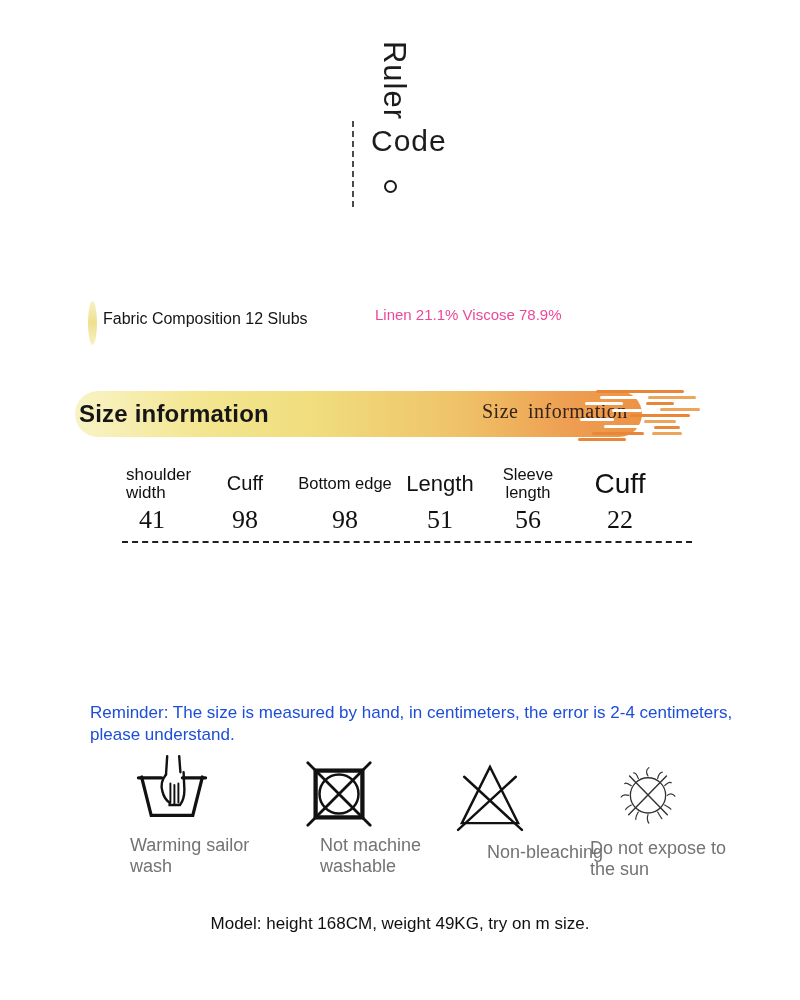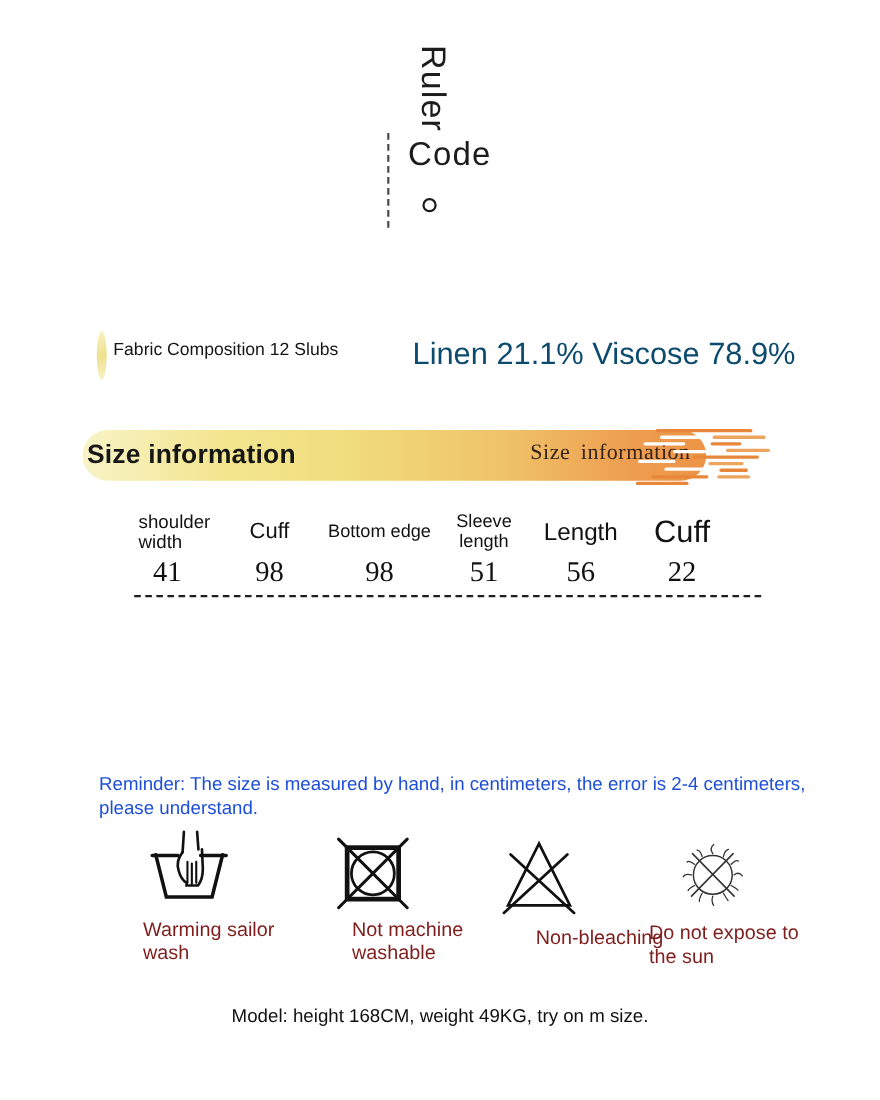--- a/index.html
+++ b/index.html
@@ -33,21 +33,21 @@
     border: 2.5px solid #1a1a1a; border-radius: 50%;
   }
 
   
   .fabric-swoosh {
     left: 88px; top: 301px; width: 9px; height: 44px;
     background: linear-gradient(180deg, #f7f1c4, #efe08e, #f7f1c4);
     border-radius: 50%;
   }
   .fabric-left { left: 103px; top: 310px; font-size: 16px; color: #151515; }
-  .fabric-right { left: 375px; top: 306px; font-size: 28px; color: #0c4a6e; }
+  .fabric-right { left: 375px; top: 306px; font-size: 15px; color: #ec4899; }
 
   
   .size-banner {
     left: 75px; top: 391px; width: 567px; height: 46px;
     border-radius: 24px;
     background: linear-gradient(90deg, #f8f3c6 0%, #f3e690 22%, #f0dd7e 42%, #efc268 68%, #ee9d50 88%, #ed9345 100%);
     display: flex; align-items: center;
   }
   .size-banner-title {
     margin-left: 4px;
@@ -94,21 +94,21 @@
 
   
   .reminder {
     left: 90px; top: 702px; width: 650px;
     font-size: 17px; line-height: 1.3; color: #1d4ed8;
   }
 
   
   .care-icon { position: absolute; }
   .care-icon svg { display: block; }
-  .care-label { position: absolute; font-size: 18px; line-height: 1.15; color: #7f1d1d; }
+  .care-label { position: absolute; font-size: 18px; line-height: 1.15; color: #737373; }
 
   
   .model-note {
     left: 0; top: 914px; width: 800px; text-align: center;
     font-size: 17px; color: #101010;
   }
 </style>
 </head>
 <body>
 
@@ -140,22 +140,22 @@
   <div class="streak o1" style="left:654px; top:426px; width:26px;"></div>
   <div class="streak o1" style="left:592px; top:432px; width:52px;"></div>
   <div class="streak o2" style="left:652px; top:432px; width:30px;"></div>
   <div class="streak o1" style="left:578px; top:438px; width:48px;"></div>
 </div>
 
 <div class="abs size-table-head">
   <div class="th c0">shoulder width</div>
   <div class="th c1">Cuff</div>
   <div class="th c2">Bottom edge</div>
+  <div class="th c3">Length</div>
   <div class="th c4">Sleeve length</div>
-  <div class="th c3">Length</div>
   <div class="th c5">Cuff</div>
 </div>
 <div class="abs size-table-vals">
   <div class="td">41</div>
   <div class="td">98</div>
   <div class="td">98</div>
   <div class="td">51</div>
   <div class="td">56</div>
   <div class="td">22</div>
 </div>

